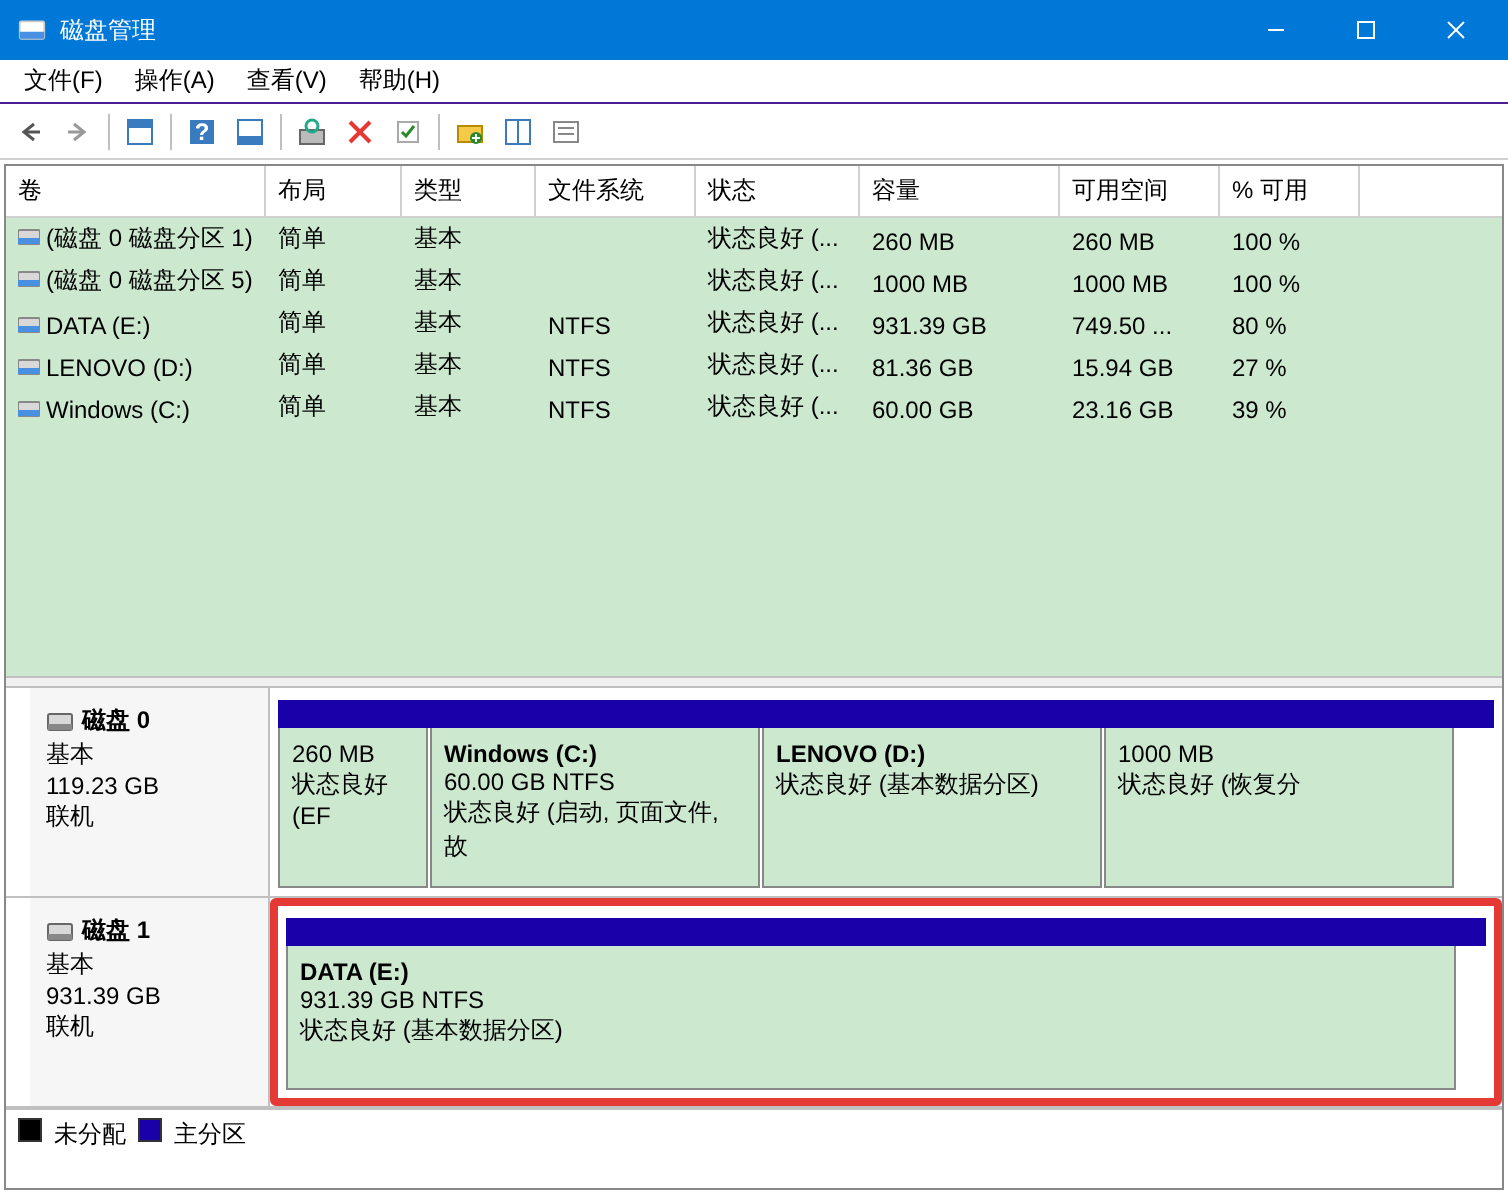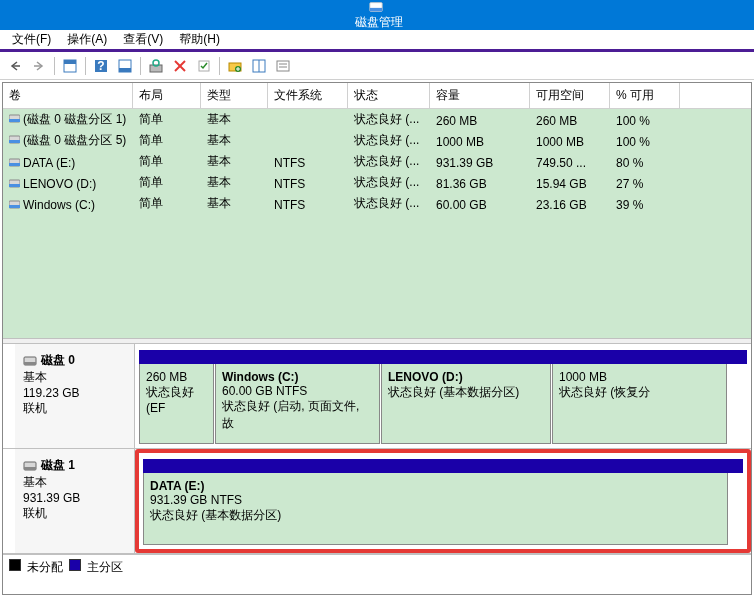--- a/index.html
+++ b/index.html
@@ -1,23 +1,23 @@
 <!DOCTYPE html>
 <html><head>
 <meta charset="utf-8">
 <style>
 * { margin: 0; padding: 0; box-sizing: border-box; font-family: "Microsoft YaHei", "Segoe UI", sans-serif; font-size: 12px; }
 body { background: #fff; width: 754px; height: 597px; overflow: hidden; display: flex; flex-direction: column; }
 
-.titlebar { background: #0078d7; color: #fff; height: 30px; display: flex; align-items: center; padding: 0 4px 0 8px; flex-direction: column; }
+.titlebar { background: #0078d7; color: #fff; height: 30px; display: flex; align-items: center; padding: 0 4px 0 8px; }
 .titlebar .icon { width: 16px; height: 16px; margin-right: 6px; display: flex; align-items: center; justify-content: center; }
 .titlebar .title { flex: 1; font-size: 12px; }
 .titlebar .wbtn { width: 45px; height: 30px; display: flex; align-items: center; justify-content: center; color: #fff; }
 
-.menubar { height: 22px; display: flex; align-items: center; padding: 2px 4px; border-bottom: 3px solid #4c1d95; }
+.menubar { height: 22px; display: flex; align-items: center; padding: 2px 4px; border-bottom: 1px solid #4c1d95; }
 .menubar .item { padding: 2px 8px; }
 
 .toolbar { height: 28px; display: flex; align-items: center; padding: 2px 4px; gap: 2px; border-bottom: 1px solid #d0d0d0; }
 .toolbar .btn { width: 22px; height: 22px; display: flex; align-items: center; justify-content: center; border: 1px solid transparent; }
 .toolbar .sep { width: 1px; height: 18px; background: #c0c0c0; margin: 0 2px; }
 
 .content { flex: 1; border: 1px solid #888; margin: 2px; display: flex; flex-direction: column; }
 
 .top-pane { flex: 1; overflow: auto; background: #cce8cf; }
 .volhdr { display: flex; background: #fff; border-bottom: 1px solid #d0d0d0; position: sticky; top: 0; }

